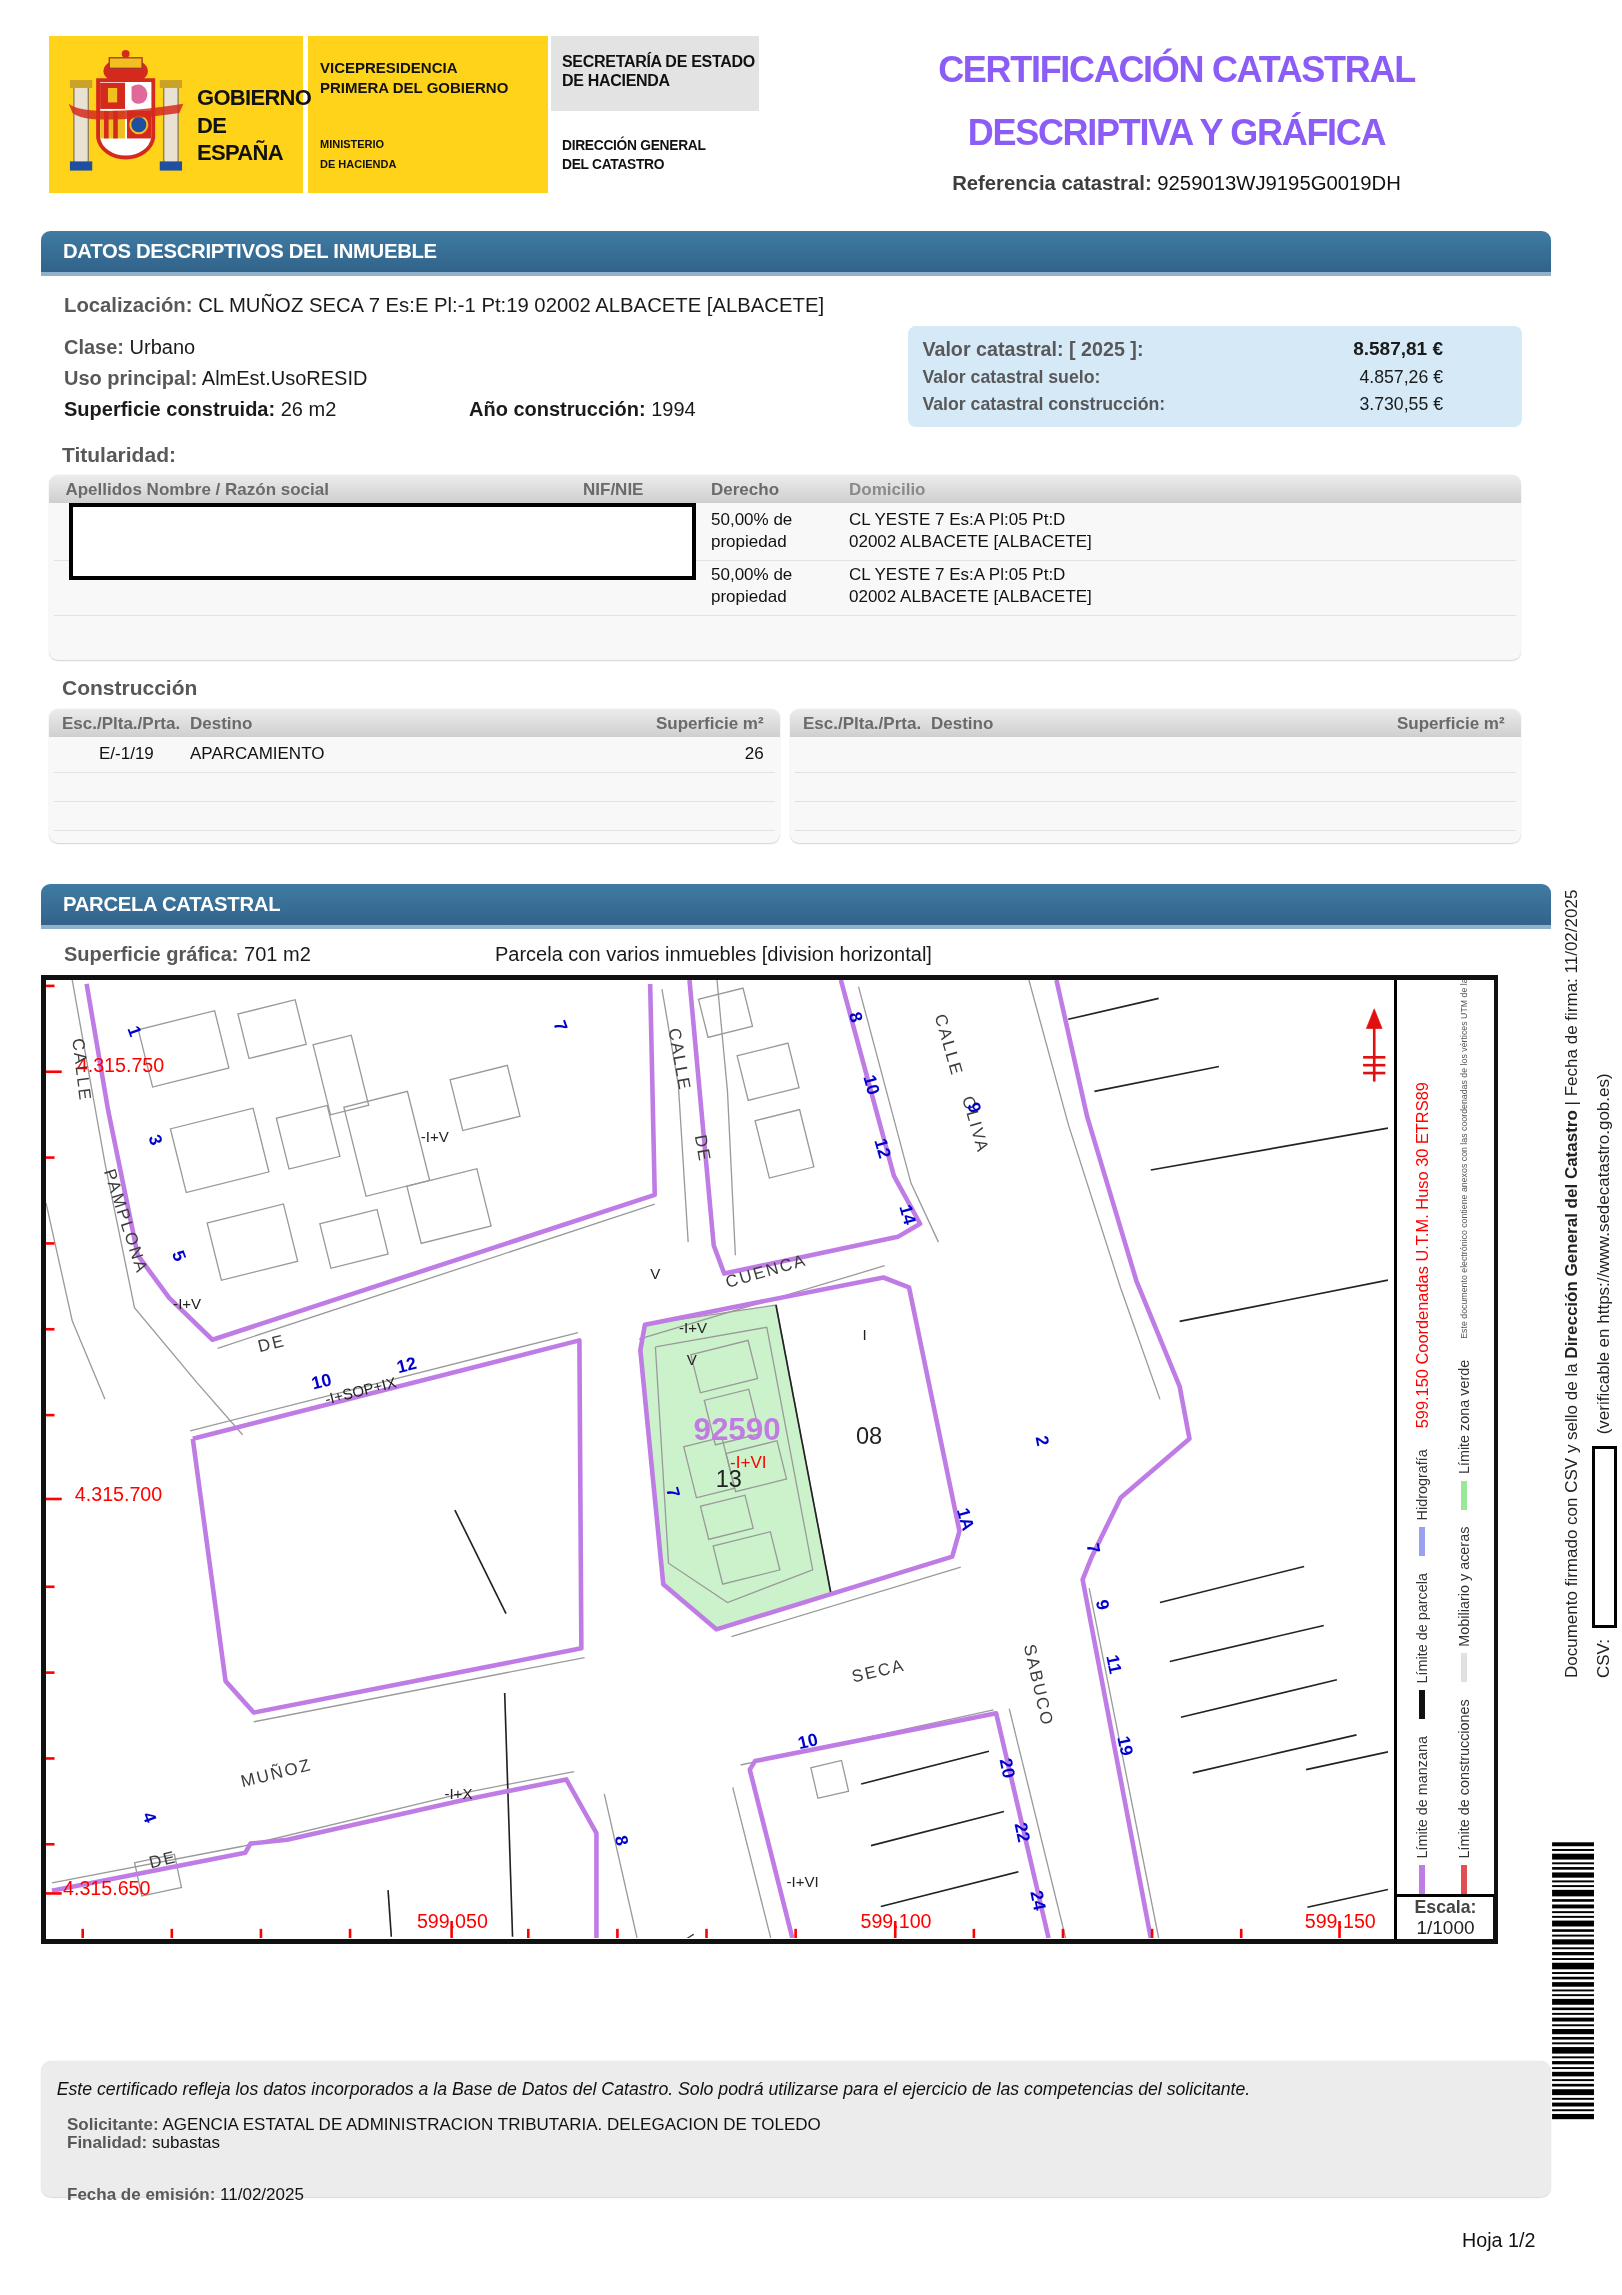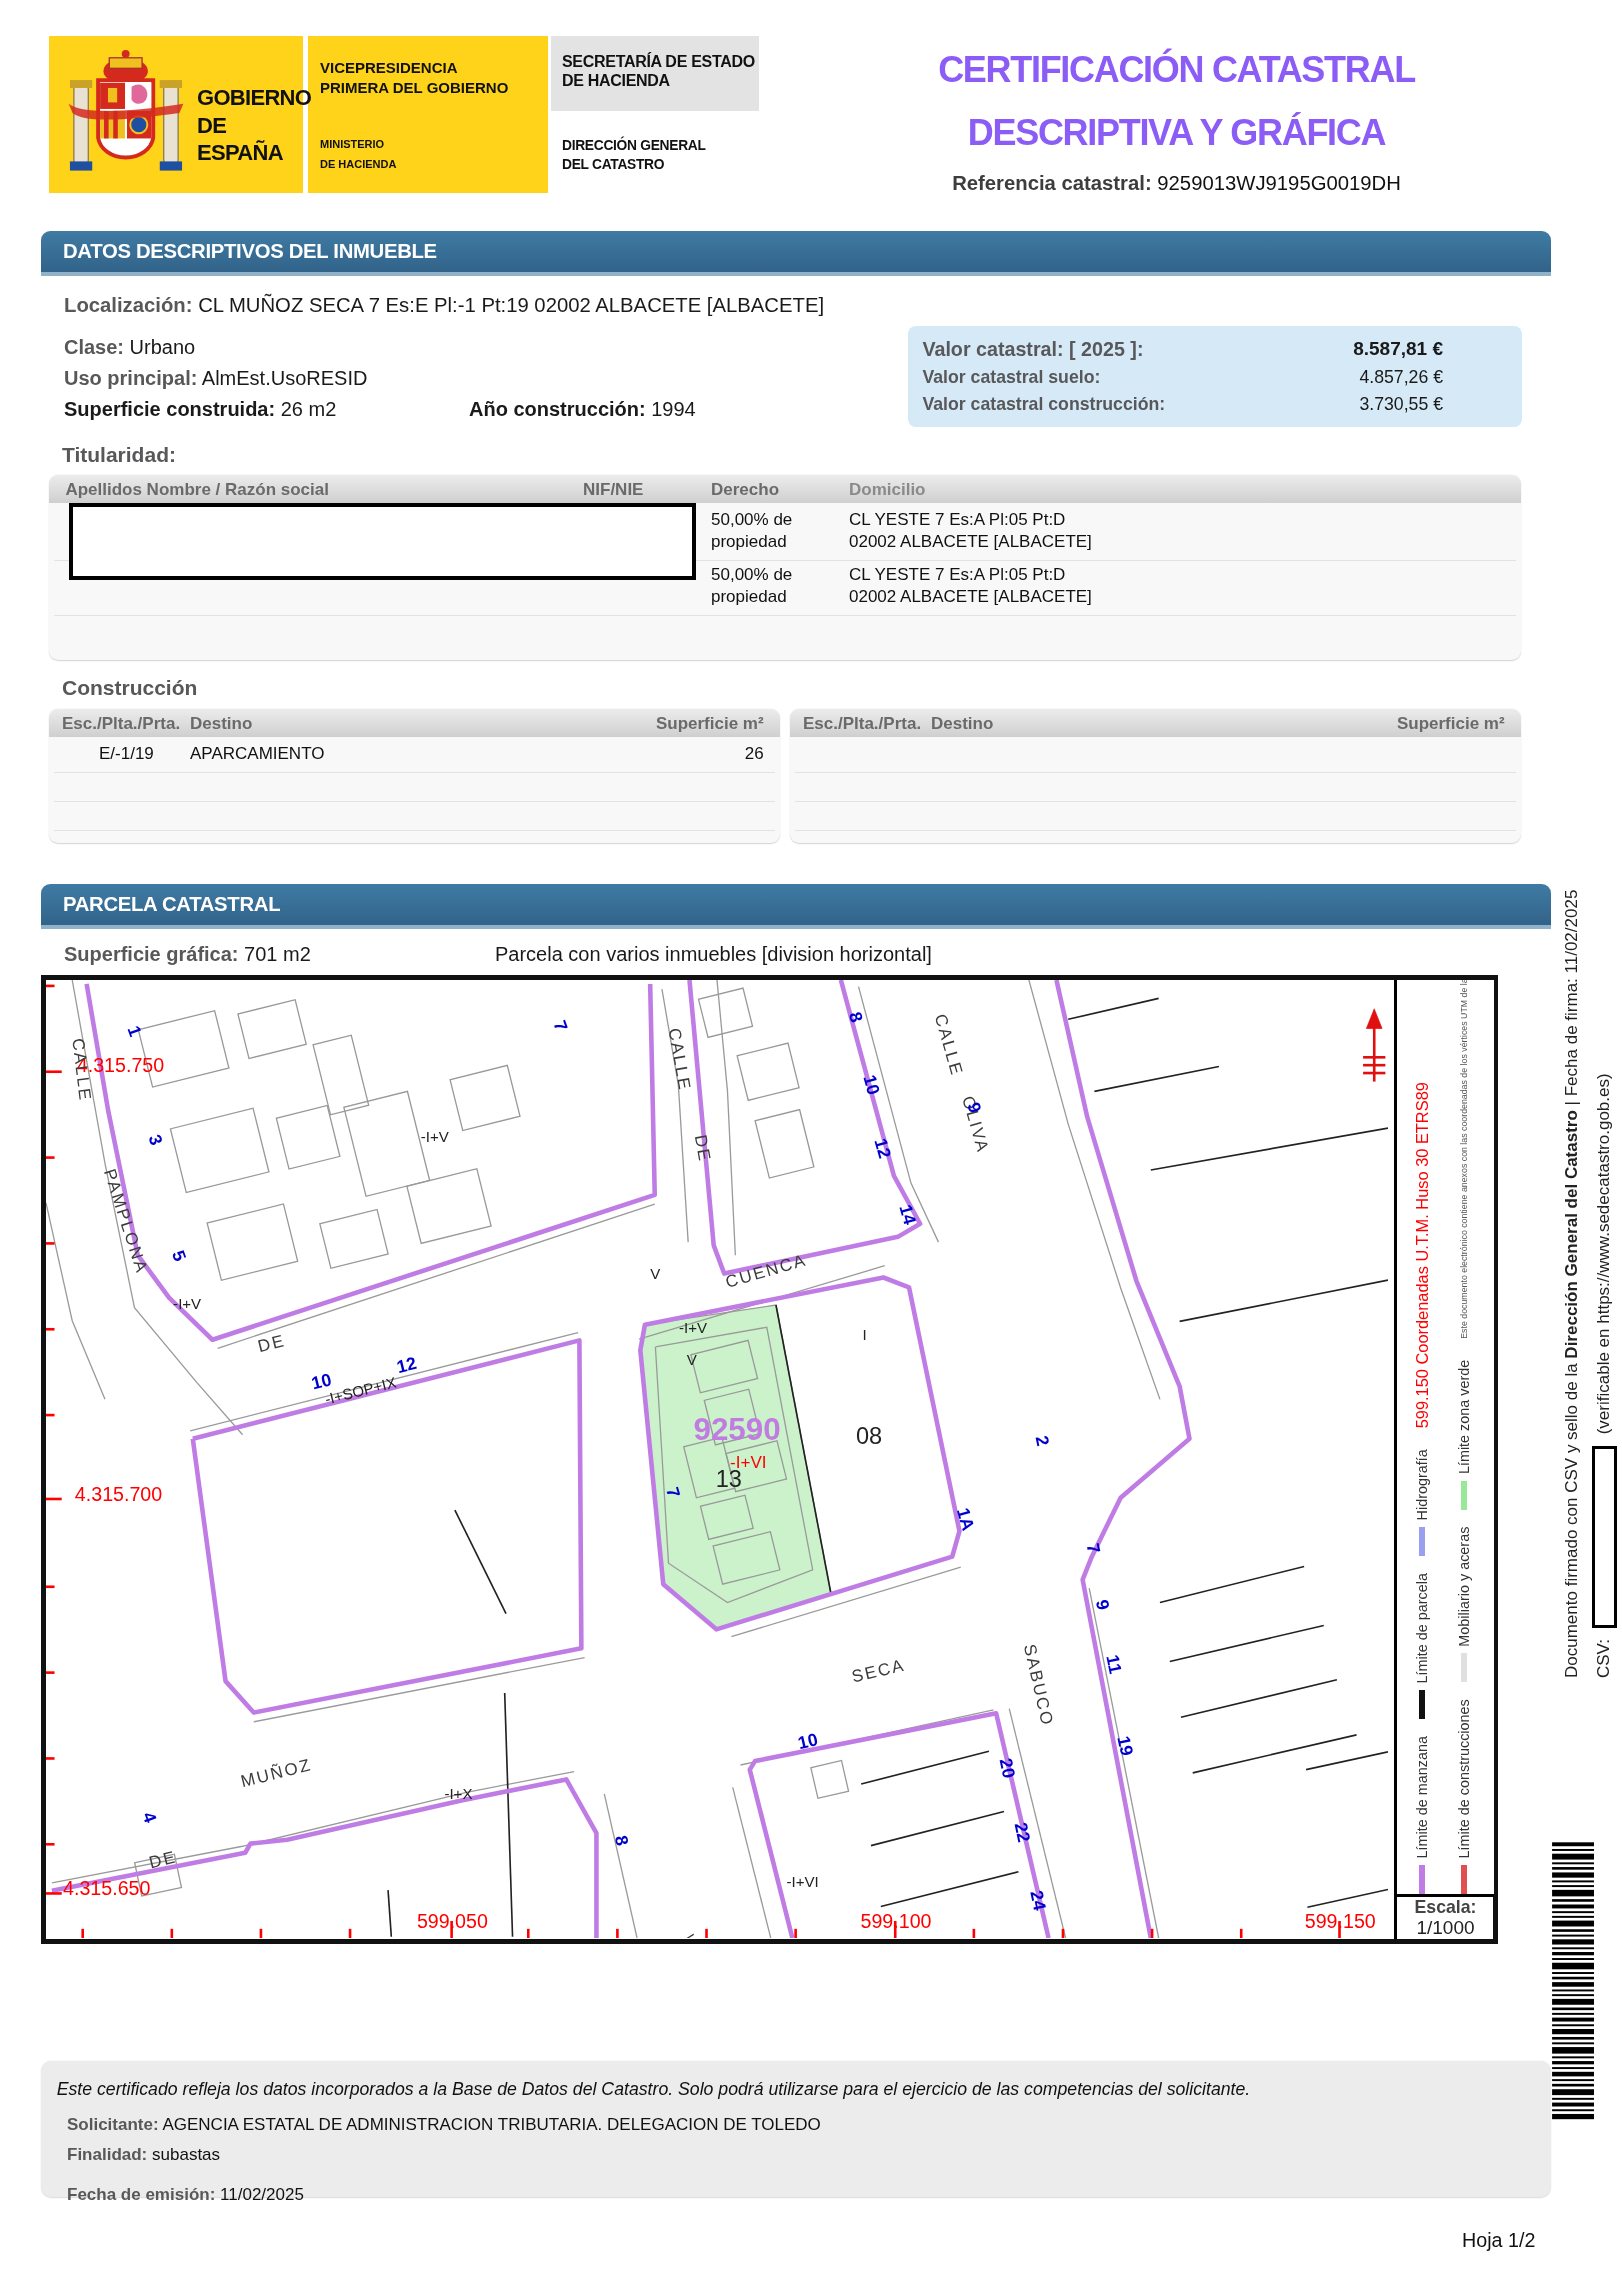--- a/index.html
+++ b/index.html
@@ -504,21 +504,21 @@
         <rect x="0" y="416.99999999999966" width="64" height="8" fill="#000"></rect>
       </svg>
   </div>
 
   <div class="abs foot-box">
     <div class="foot-it">Este certificado refleja los datos incorporados a la Base de Datos del Catastro. Solo podrá utilizarse para el ejercicio de las competencias del solicitante.</div>
     <div class="foot-row" style="top:54px;">
       <span class="lbl">Solicitante:</span>
       <span>AGENCIA ESTATAL DE ADMINISTRACION TRIBUTARIA. DELEGACION DE TOLEDO</span>
     </div>
-    <div class="foot-row" style="top:84px;text-align:right;">
+    <div class="foot-row" style="top:72px;text-align:right;">
       <span class="lbl">Finalidad:</span>
       <span>subastas</span>
     </div>
     <div class="foot-row" style="top:124px;">
       <span class="lbl">Fecha de emisión:</span>
       <span>11/02/2025</span>
     </div>
   </div>
   <div class="abs hoja">Hoja 1/2</div>
 </div>

